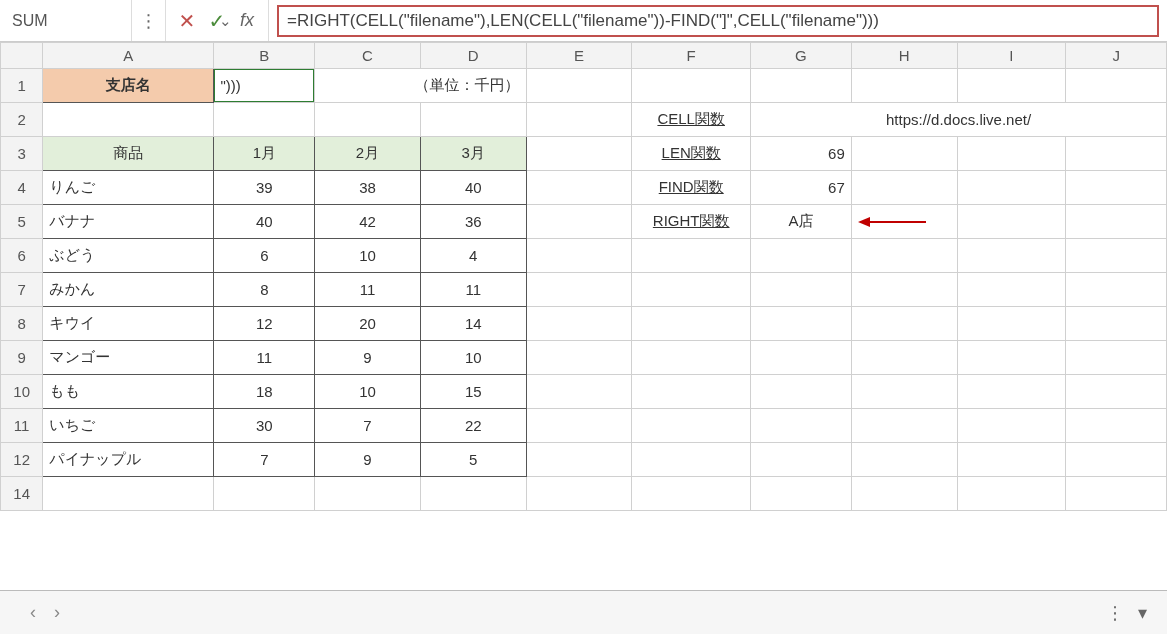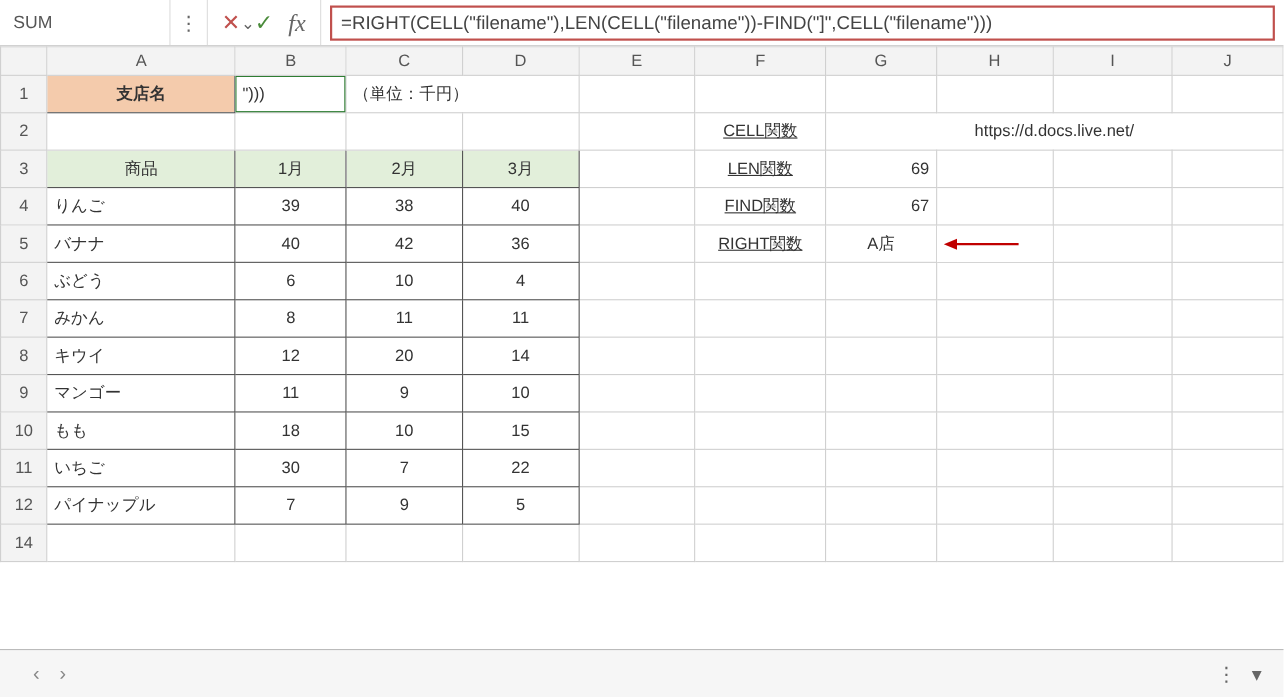--- a/index.html
+++ b/index.html
@@ -19,21 +19,21 @@
   .formula-bar {
     display: flex;
     align-items: center;
     height: 42px;
     border-bottom: 1px solid #ccc;
     background: #fff;
   }
   .name-box-wrap {
     display: flex;
     align-items: center;
-    width: 155px;
+    width: 132px;
     height: 100%;
     border-right: 1px solid #ddd;
     padding-left: 12px;
   }
   .name-box {
     flex: 1;
     font-size: 16px;
     color: #555;
     border: none;
     outline: none;
@@ -66,21 +66,21 @@
     width: 30px;
     height: 100%;
     display: flex;
     align-items: center;
     justify-content: center;
     font-size: 18px;
     color: #666;
   }
   .fb-cancel { color: #c0504d; font-size: 20px; }
   .fb-enter  { color: #4a8b3a; font-size: 20px; }
-  .fb-fx { font-style: italic; font-family: Liberation Serif, serif; font-size: 22px; text-align: center; }
+  .fb-fx { font-style: italic; font-family: Liberation Sans, sans-serif; font-size: 18px; text-align: center; }
   .fb-input {
     flex: 1;
     height: 100%;
     display: flex;
     align-items: center;
     padding: 0 8px;
   }
   .fb-input-box {
     width: 100%;
     border: 2px solid #c0504d;
@@ -178,21 +178,21 @@
     position: relative;
   }
   .arrow-cell svg {
     position: absolute;
     left: 6px;
     top: 50%;
     transform: translateY(-50%);
   }
 
   .cd-merge {
-    text-align: left;
+    text-align: right;
     margin-left: 44px;
   }
 
   
   .tabs-bar {
     height: 44px;
     background: #f6f6f6;
     border-top: 1px solid #bbb;
     display: flex;
     align-items: center;

